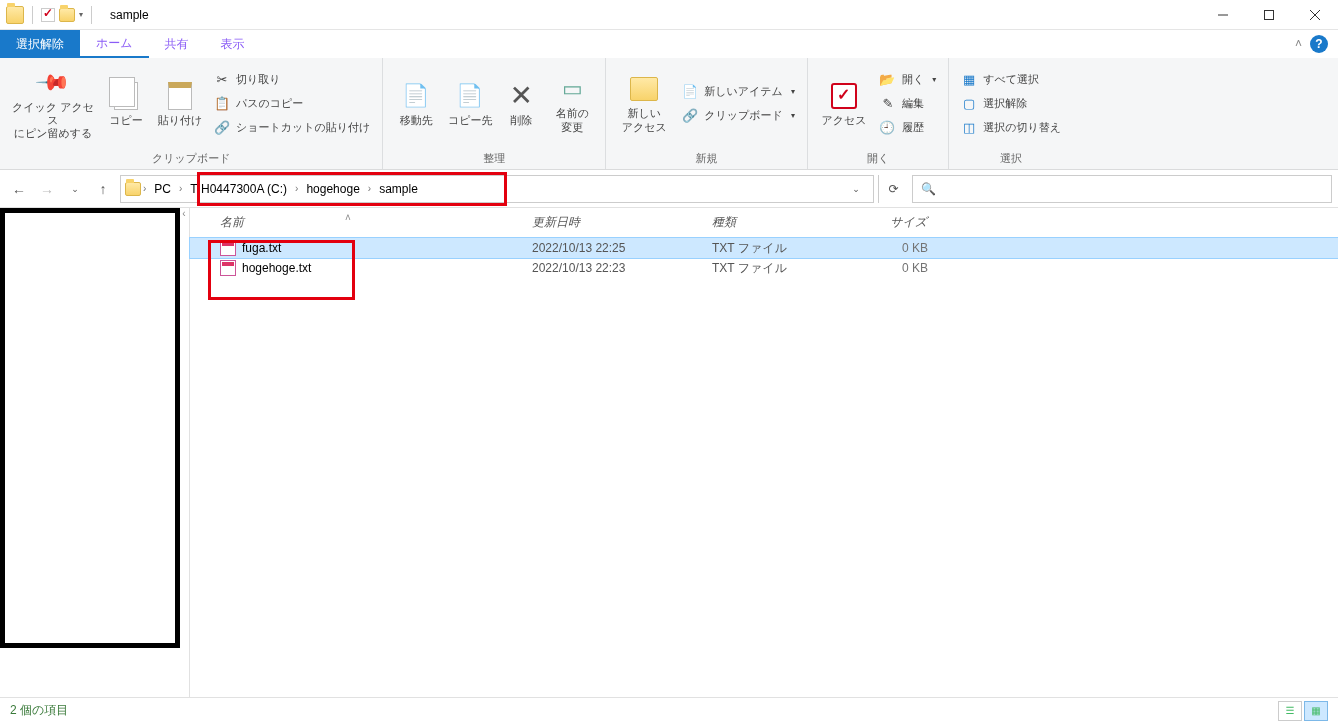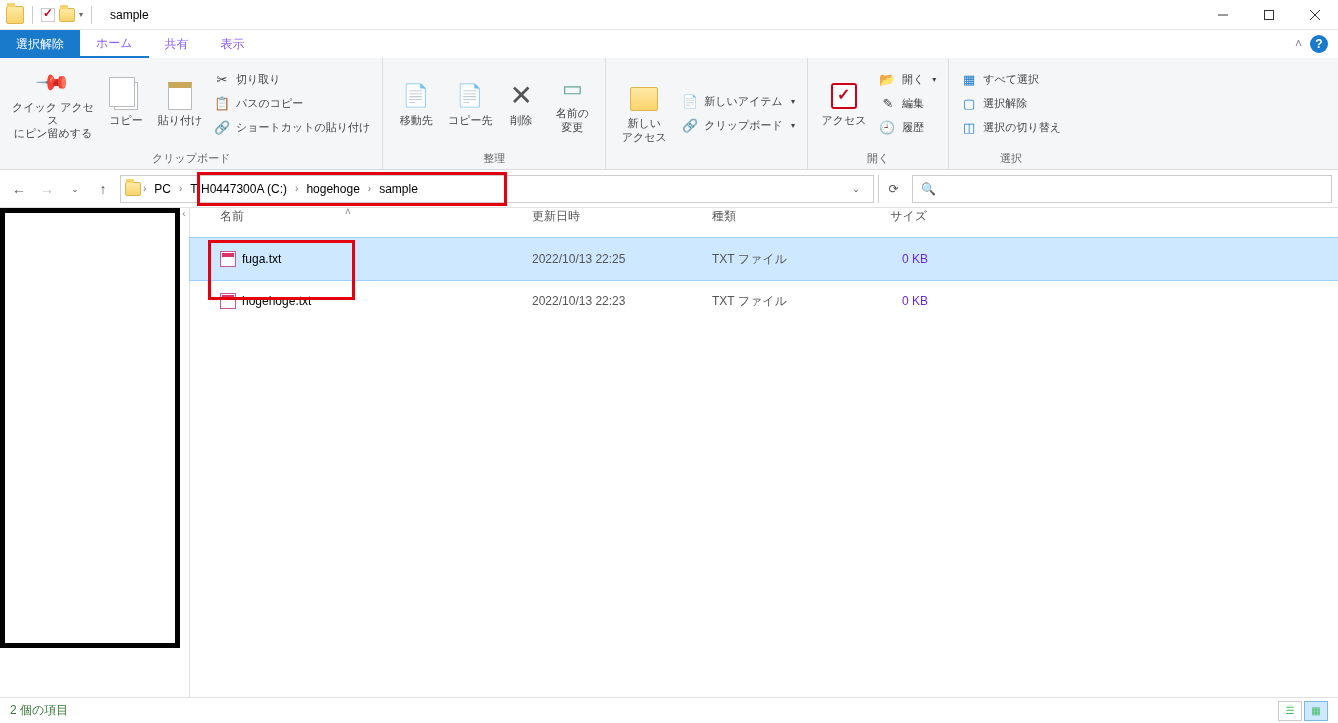--- a/index.html
+++ b/index.html
@@ -62,33 +62,33 @@
 .search { width: 420px; height: 28px; border: 1px solid #ccc; display: flex; align-items: center; padding: 0 8px; gap: 8px; color: #888; }
 .search input { border: none; outline: none; flex: 1; font-size: 12px; color: #333; }
 .search input::placeholder { color: #999; }
 
 
 .body { display: flex; height: calc(723px - 30px - 28px - 112px - 38px - 26px); }
 .sidebar { width: 190px; border-right: 1px solid #e1e1e1; position: relative; }
 .sidebar .blackbox { position: absolute; top: 0; left: 0; width: 180px; height: 440px; border: 5px solid #000; }
 .sidebar .collapse { position: absolute; right: 0; top: 0; width: 10px; color: #888; font-size: 10px; text-align: center; }
 .filepane { flex: 1; position: relative; }
-.cols { display: flex; height: 30px; border-bottom: 1px solid transparent; color: #555; font-size: 12px; }
+.cols { display: flex; height: 30px; align-items: center; border-bottom: 1px solid transparent; color: #555; font-size: 12px; font-style: italic; }
 .cols .col { padding: 0 12px; border-right: 1px solid transparent; }
 .cols .c-name { width: 330px; padding-left: 30px; position: relative; }
 .cols .c-name::after { content: "˄"; position: absolute; left: 155px; top: -2px; color: #888; font-size: 10px; }
 .cols .c-date { width: 180px; }
 .cols .c-type { width: 150px; }
 .cols .c-size { width: 90px; text-align: right; }
-.row { display: flex; height: 42px; align-items: center; font-size: 12px; }
+.row { display: flex; height: 20px; align-items: center; font-size: 12px; }
 .row.selected { background: #cde8ff; outline: 1px solid #99d1ff; }
 .row .c-name { width: 330px; padding-left: 30px; display: flex; align-items: center; gap: 6px; }
 .row .c-date { width: 180px; padding-left: 12px; color: #555; }
 .row .c-type { width: 150px; padding-left: 12px; color: #555; }
-.row .c-size { width: 90px; text-align: right; padding-right: 12px; color: #6d28d9; }
+.row .c-size { width: 90px; text-align: right; padding-right: 12px; color: #737373; }
 .file-ico { width: 16px; height: 16px; border: 1px solid #c59; background: #fff; position: relative; }
 .file-ico::before { content: ""; position: absolute; top: 1px; left: 1px; right: 1px; height: 4px; background: #d36; }
 .files-redbox { position: absolute; left: 18px; top: 32px; width: 147px; height: 60px; border: 3px solid #e3000f; pointer-events: none; }
 
 
 .statusbar { height: 26px; border-top: 1px solid #e1e1e1; display: flex; align-items: center; padding: 0 10px; font-size: 12px; color: #4b6; }
 .statusbar .status-text { color: #3a7a3a; }
 .statusbar .view-btns { margin-left: auto; display: flex; gap: 2px; }
 .view-btn { width: 24px; height: 20px; border: 1px solid #ccc; display: flex; align-items: center; justify-content: center; font-size: 10px; }
 .view-btn.active { background: #cde8ff; border-color: #7cb8e8; }
@@ -214,20 +214,21 @@
             <span>新しいアイテム</span>
             <span style="font-size:8px;margin-left:2px">▾</span>
           </div>
         <div class="small-btn">
             <span class="ico16">🔗</span>
             <span>クリップボード</span>
             <span style="font-size:8px;margin-left:2px">▾</span>
           </div>
       </div>
     </div>
+    <div class="group-label">新規</div>
   </div>
 
   <div class="group">
     <div class="group-body">
       <div class="big-btn" style="width:56px">
           <div class="ico32">
             <div class="prop-ico"></div>
           </div>
           <span>アクセス</span>
         </div>

